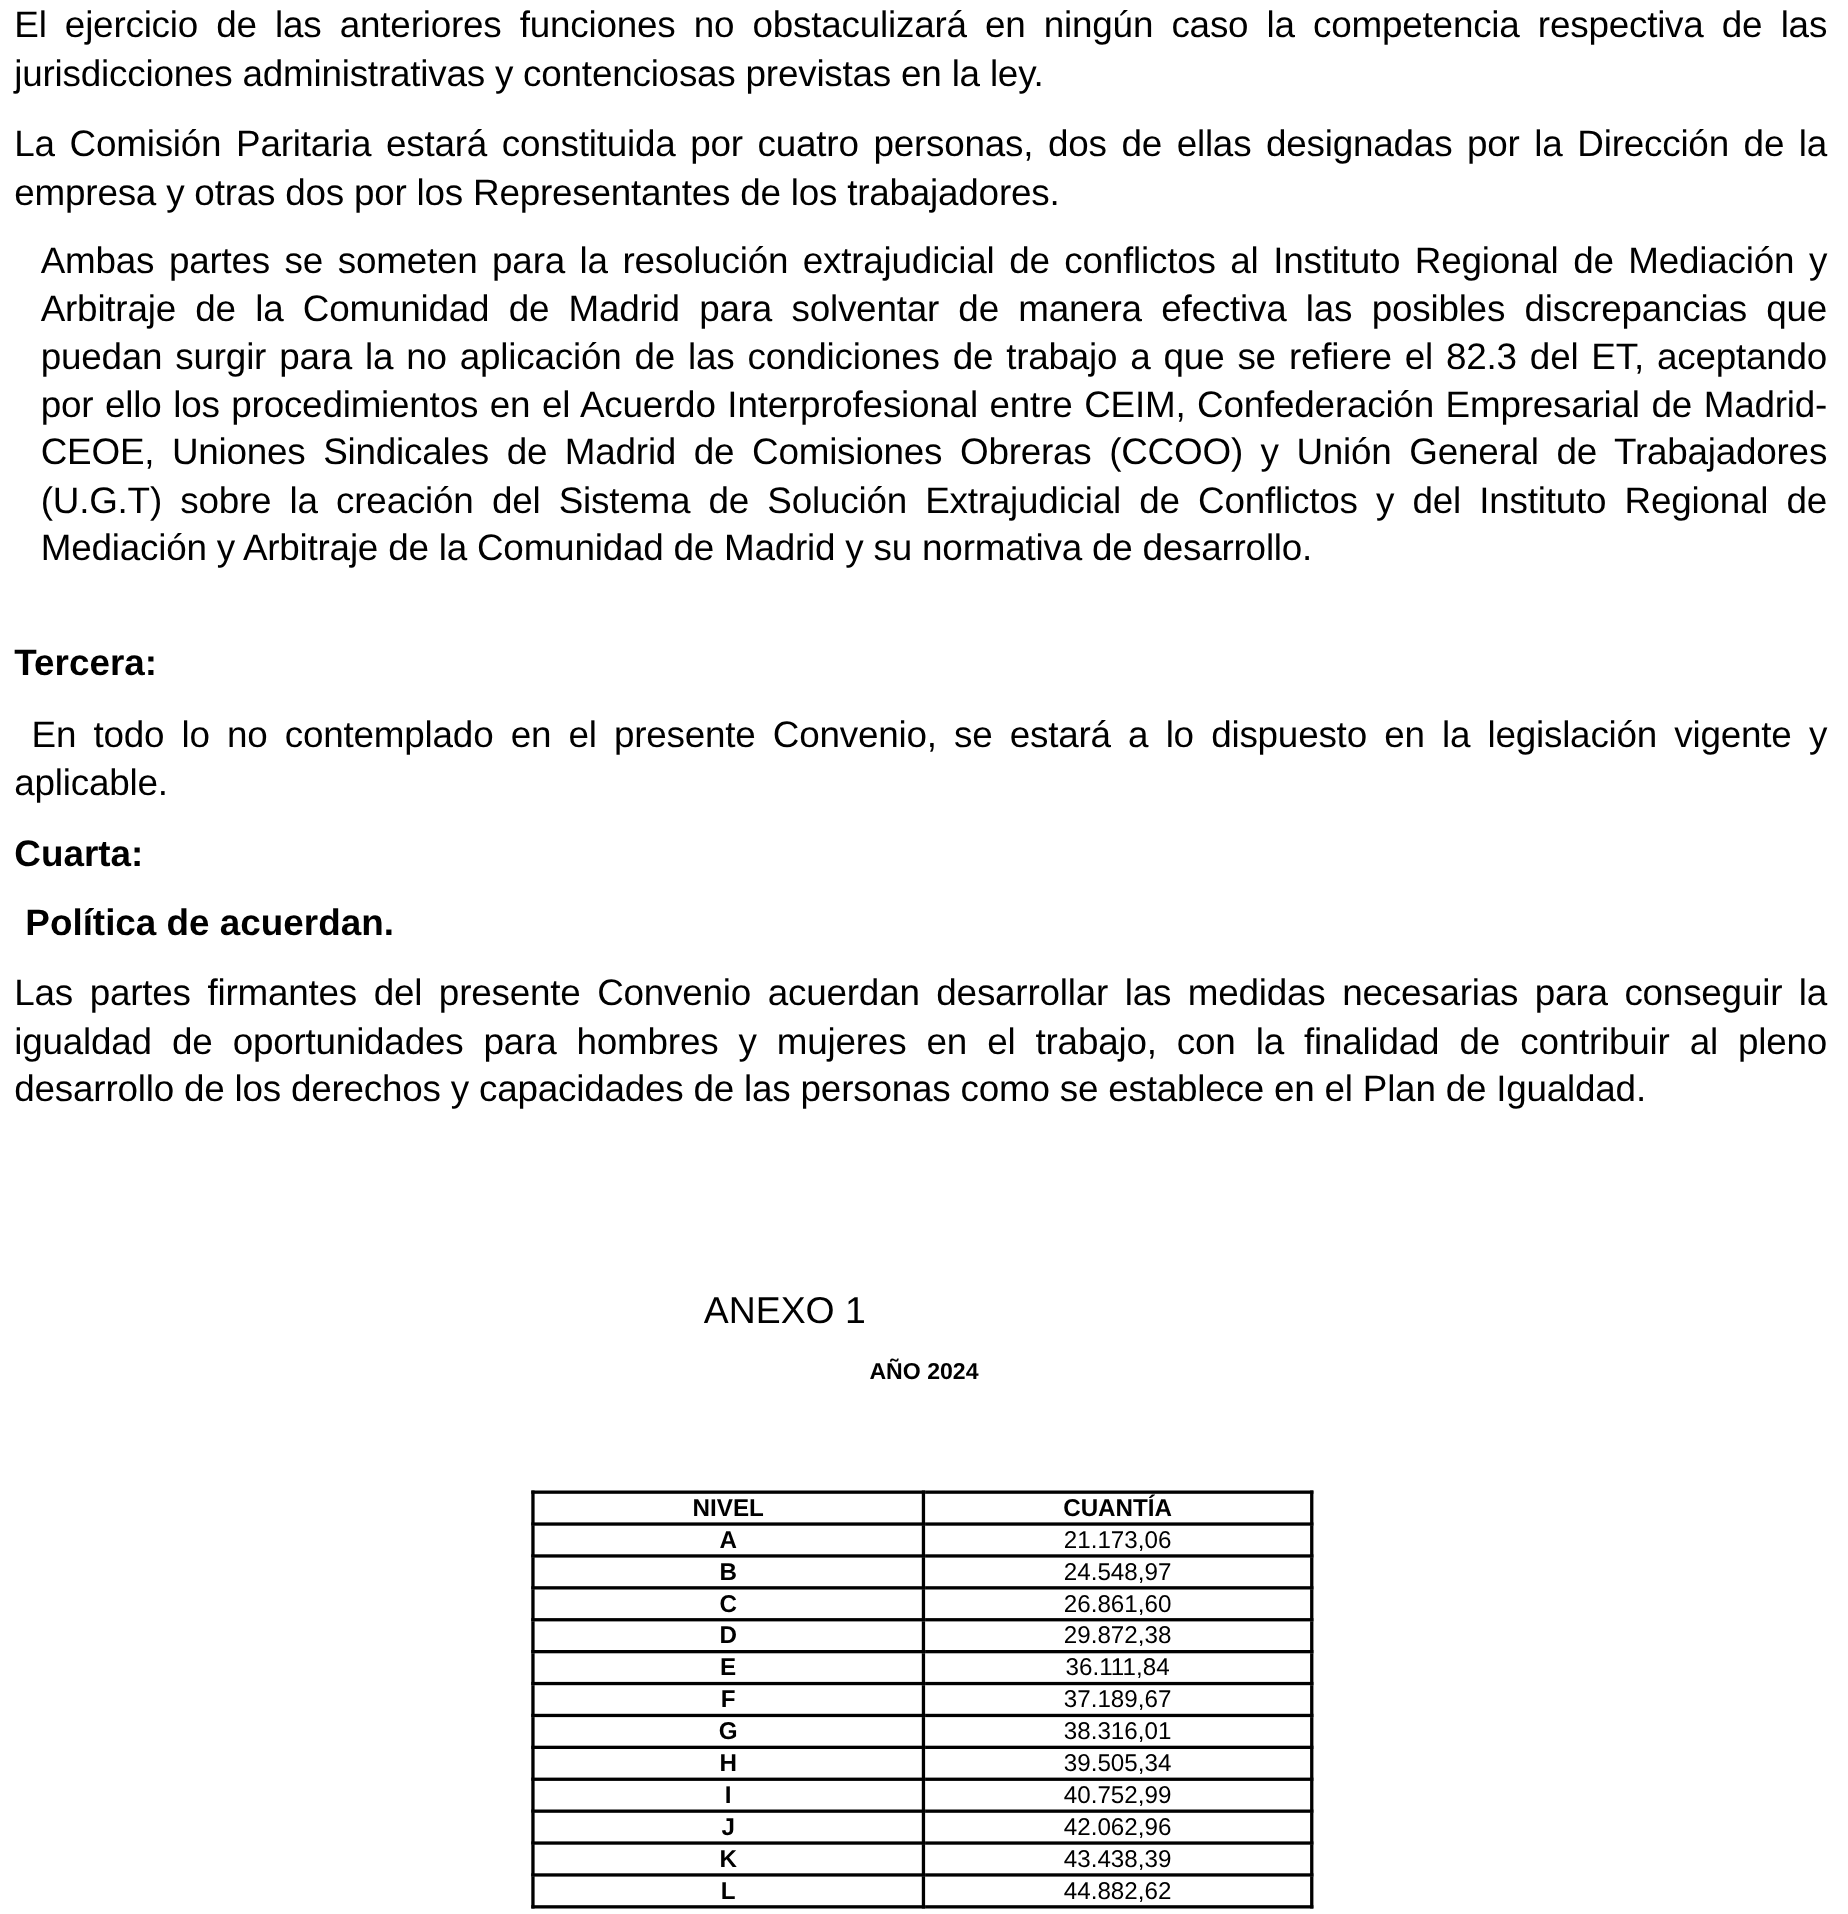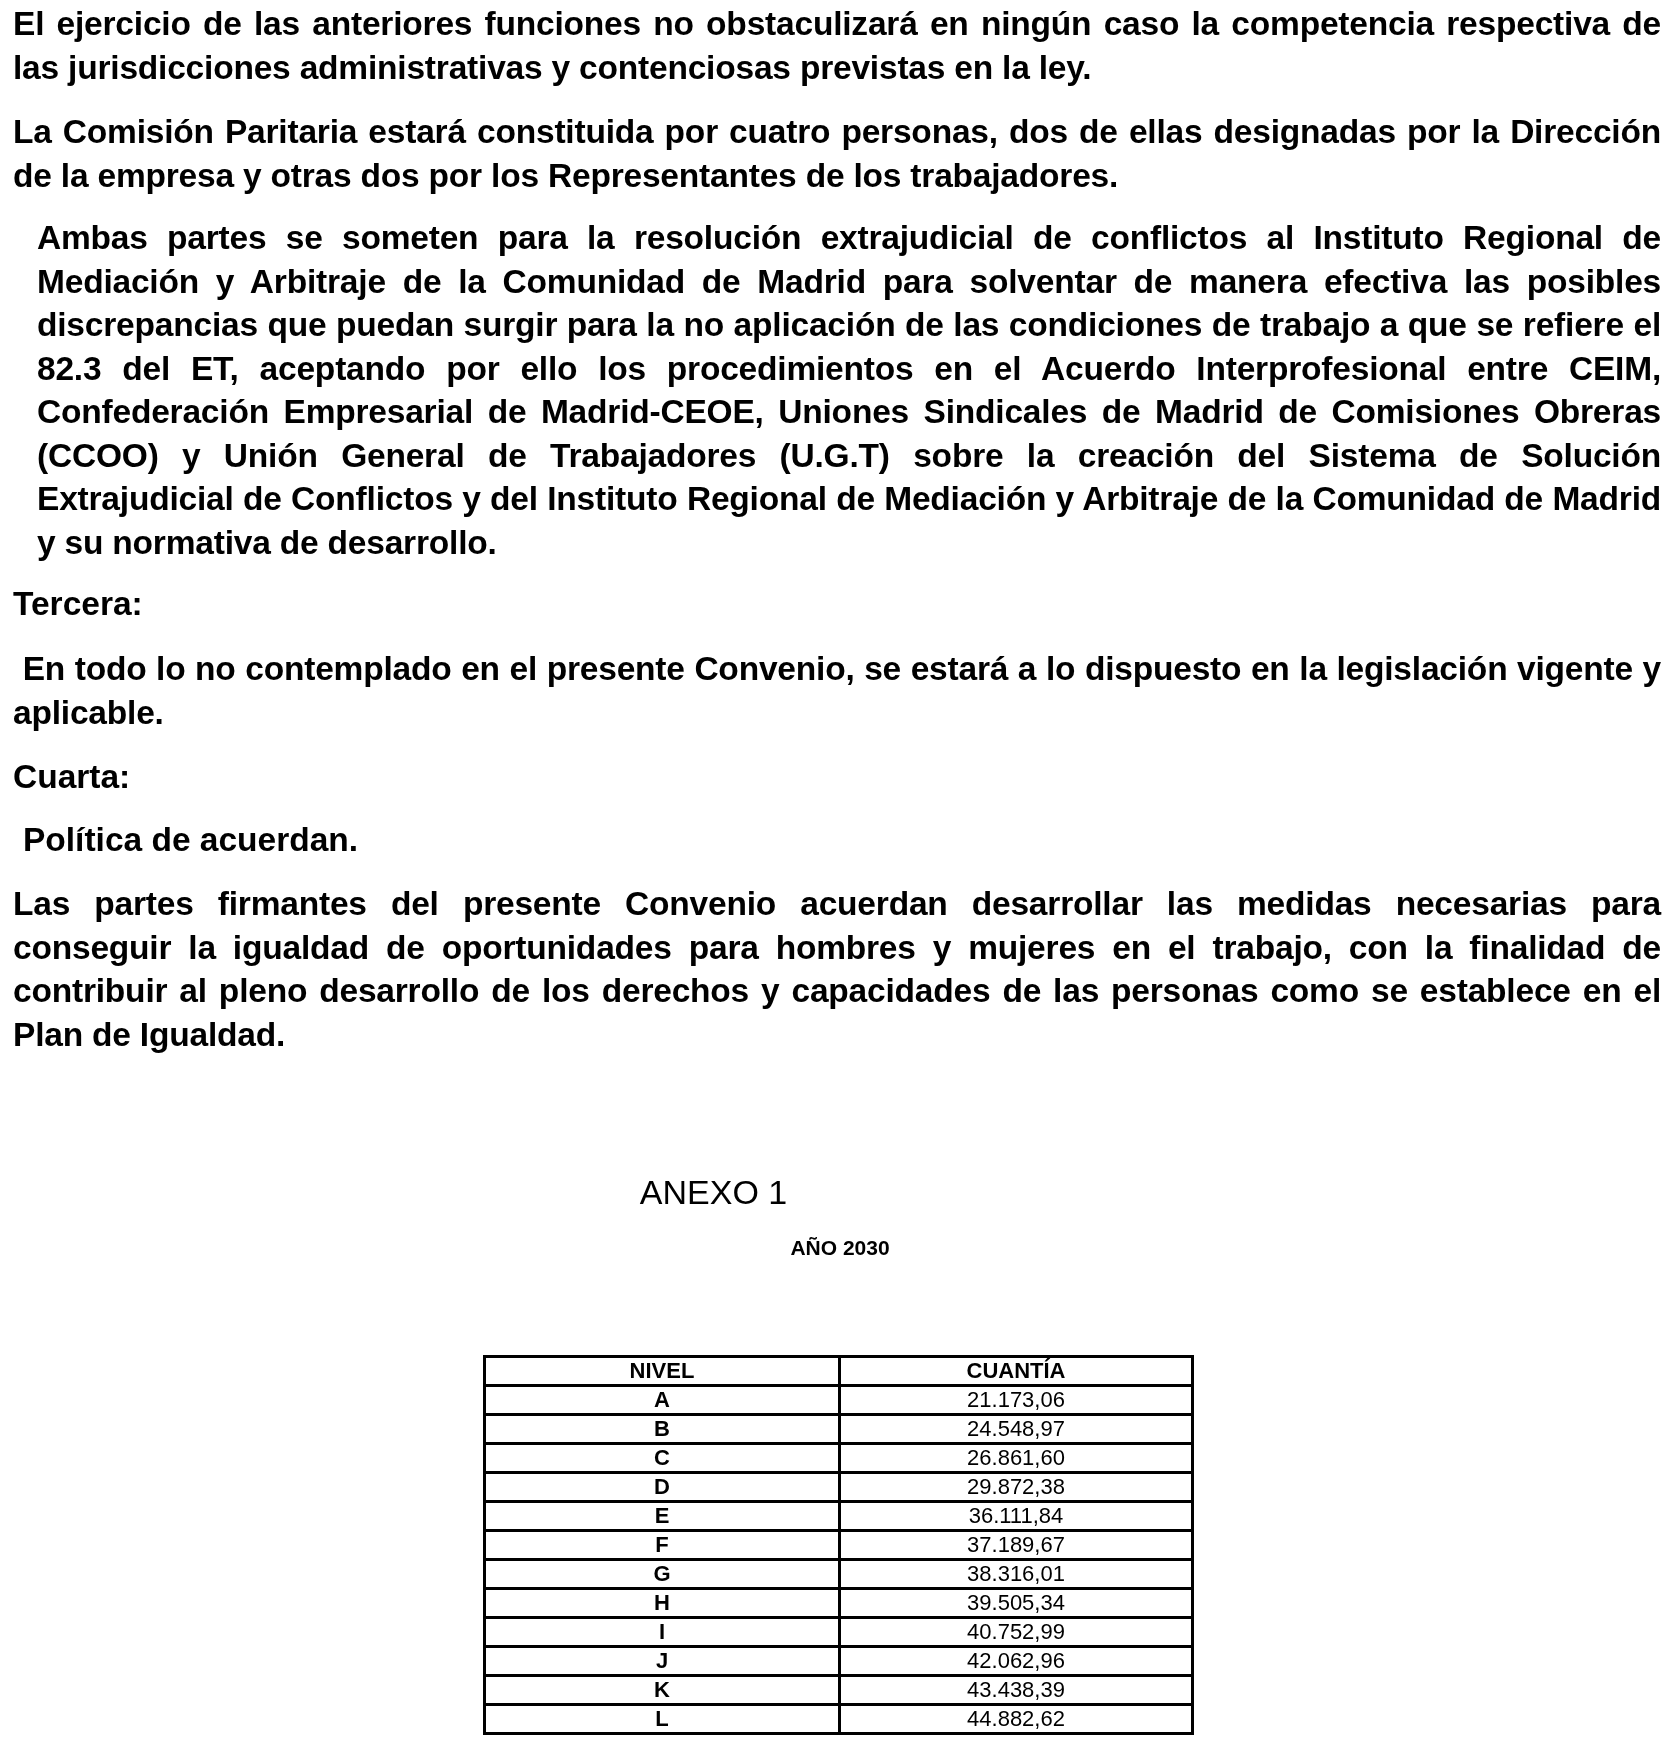--- a/index.html
+++ b/index.html
@@ -5,21 +5,21 @@
   html, body { margin: 0; padding: 0; background: #ffffff; }
   body {
     width: 1680px; height: 1740px; position: relative; overflow: hidden;
     font-family: "Liberation Sans", sans-serif; color: #000;
   }
   .page { position: absolute; left: 13px; top: 0; width: 1648px; }
   .p {
     font-size: 33.5px; line-height: 43.5px; margin: 0; text-align: justify;
     letter-spacing: -0.2px;
   }
-  .p.last-left { text-align-last: left; font-weight: bold; }
+  .p.last-left { text-align-last: left; }
   .h { font-size: 33.5px; line-height: 43.5px; font-weight: bold; margin: 0; }
   #para1 { position: absolute; top: 2px; }
   #para2 { position: absolute; top: 110px; }
   #para3 { position: absolute; top: 216px; margin-left: 24px; }
   #h-tercera { position: absolute; top: 582px; }
   #para4 { position: absolute; top: 647px; }
   #h-cuarta { position: absolute; top: 755px; }
   #h-politica { position: absolute; top: 818px; left: 10px; }
   #para5 { position: absolute; top: 882px; }
   .annex-title {
@@ -49,21 +49,21 @@
   <p id="para2" class="p last-left">La Comisión Paritaria estará constituida por cuatro personas, dos de ellas designadas por la Dirección de la empresa y otras dos por los Representantes de los trabajadores.</p>
   <p id="para3" class="p last-left">Ambas partes se someten para la resolución extrajudicial de conflictos al Instituto Regional de Mediación y Arbitraje de la Comunidad de Madrid para solventar de manera efectiva las posibles discrepancias que puedan surgir para la no aplicación de las condiciones de trabajo a que se refiere el 82.3 del ET, aceptando por ello los procedimientos en el Acuerdo Interprofesional entre CEIM, Confederación Empresarial de Madrid-CEOE, Uniones Sindicales de Madrid de Comisiones Obreras (CCOO) y Unión General de Trabajadores (U.G.T) sobre la creación del Sistema de Solución Extrajudicial de Conflictos y del Instituto Regional de Mediación y Arbitraje de la Comunidad de Madrid y su normativa de desarrollo.</p>
   <p id="h-tercera" class="h">Tercera:</p>
   <p id="para4" class="p last-left" style="white-space: pre-wrap;"> En todo lo no contemplado en el presente Convenio, se estará a lo dispuesto en la legislación vigente y aplicable.</p>
   <p id="h-cuarta" class="h">Cuarta:</p>
   <p id="h-politica" class="h">Política de acuerdan.</p>
   <p id="para5" class="p last-left">Las partes firmantes del presente Convenio acuerdan desarrollar las medidas necesarias para conseguir la igualdad de oportunidades para hombres y mujeres en el trabajo, con la finalidad de contribuir al pleno desarrollo de los derechos y capacidades de las personas como se establece en el Plan de Igualdad.</p>
 </div>
 
 <div class="annex-title">ANEXO 1</div>
-<div class="annex-year">AÑO 2030</div>
+<div class="annex-year">AÑO 2024</div>
 
 <table class="levels">
   <thead>
     <tr>
       <th>NIVEL</th>
       <th>CUANTÍA</th>
     </tr>
   </thead>
   <tbody>
     <tr>

